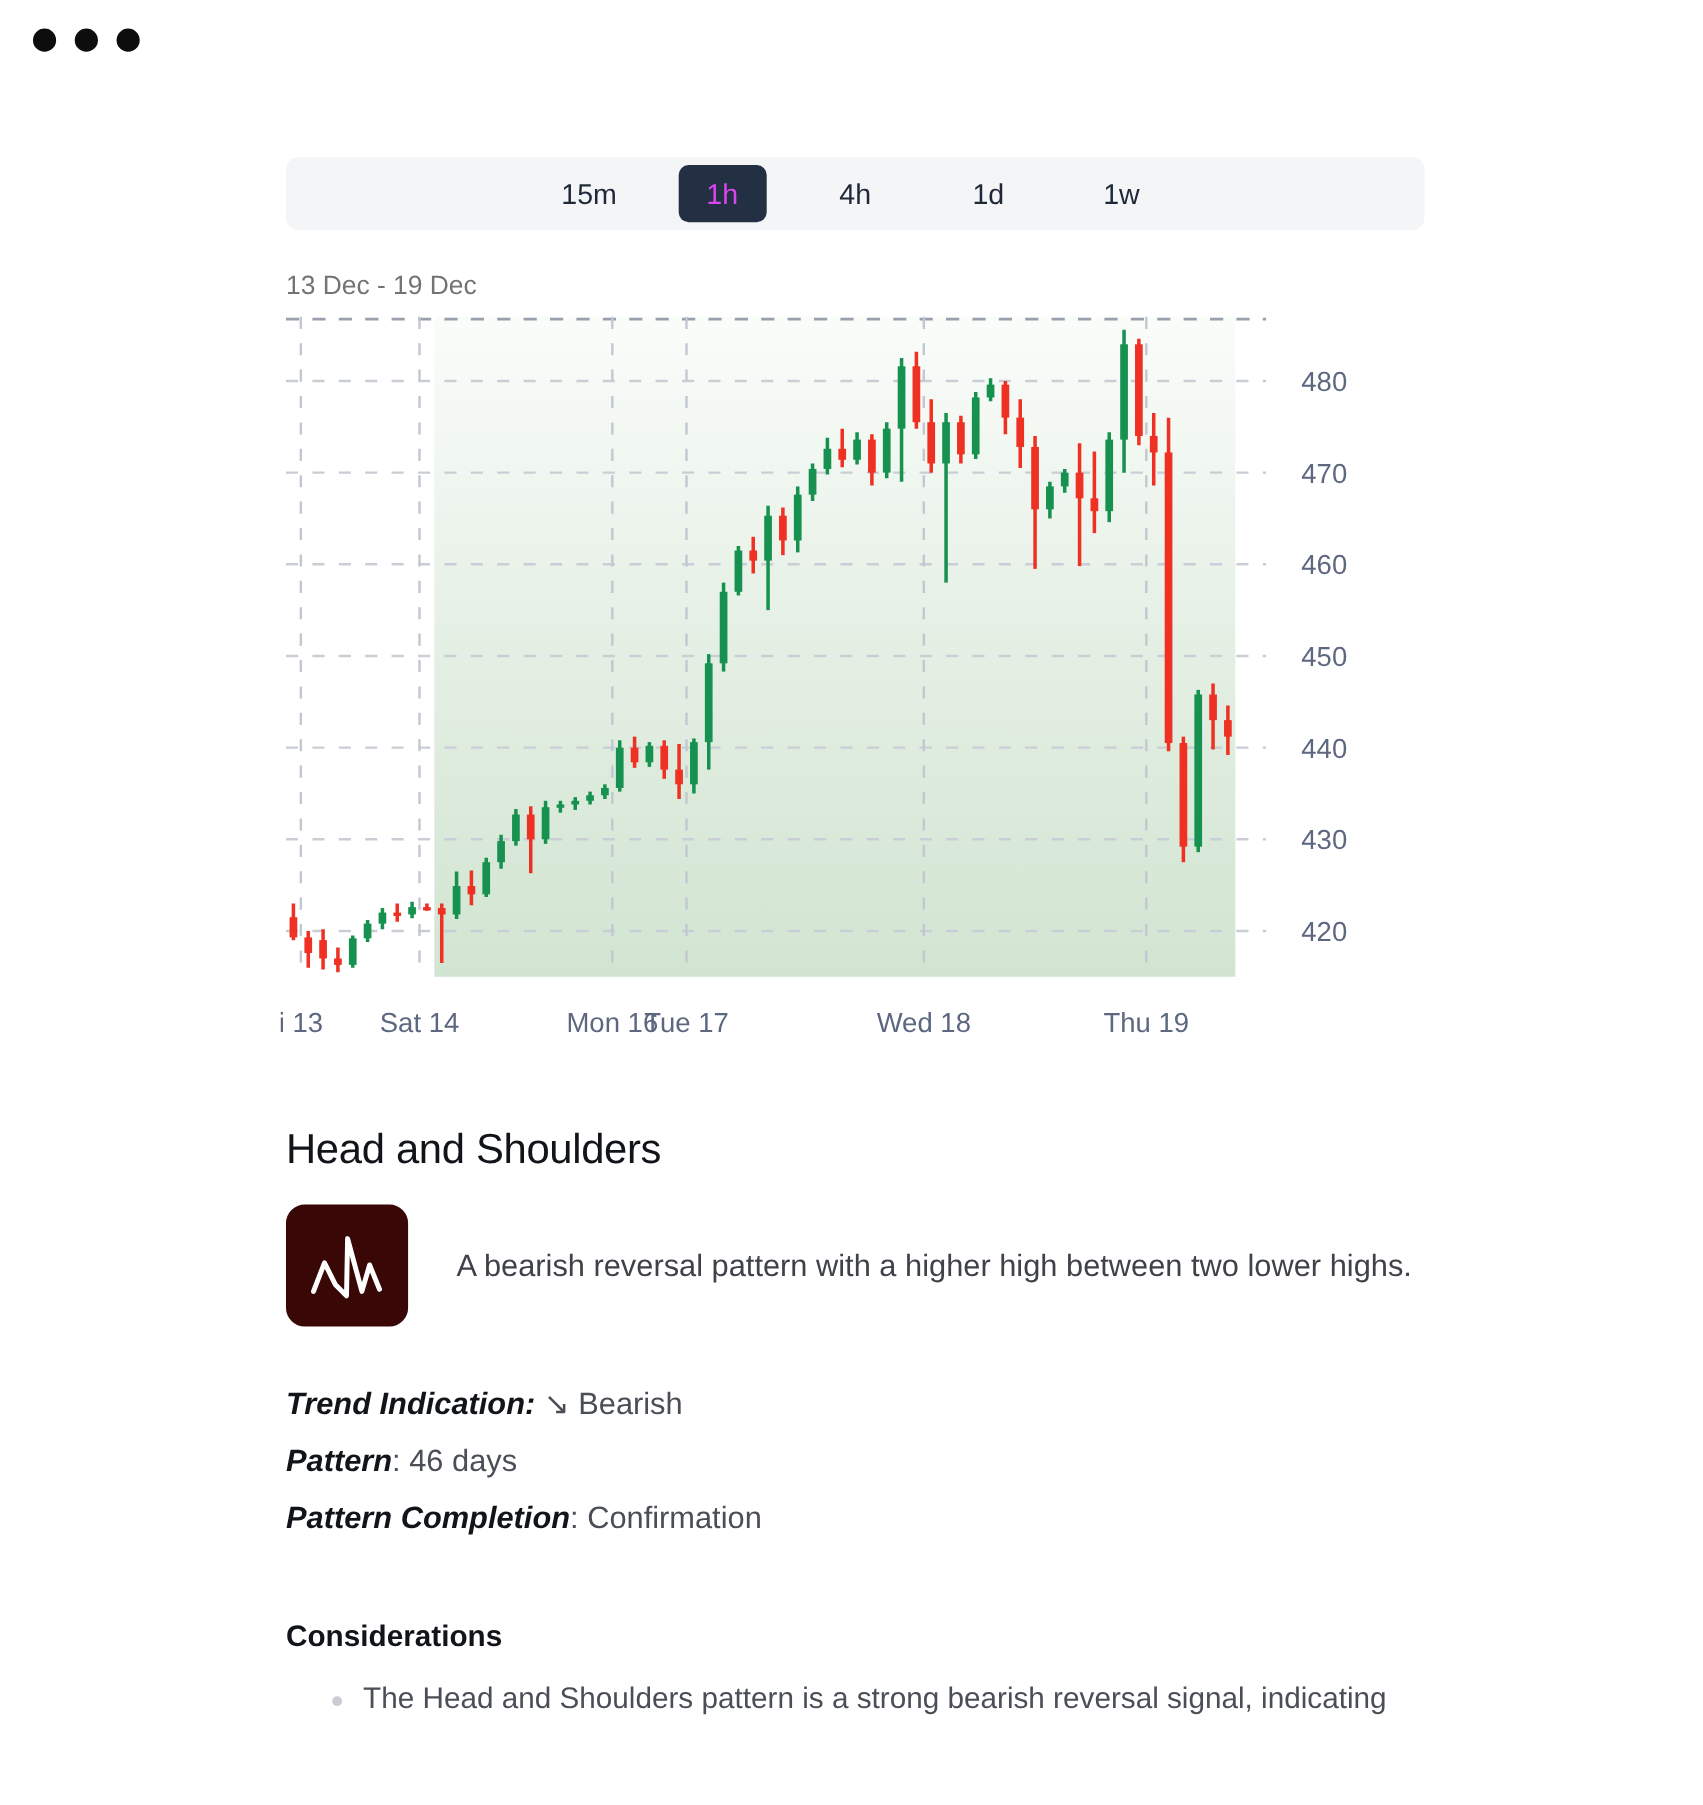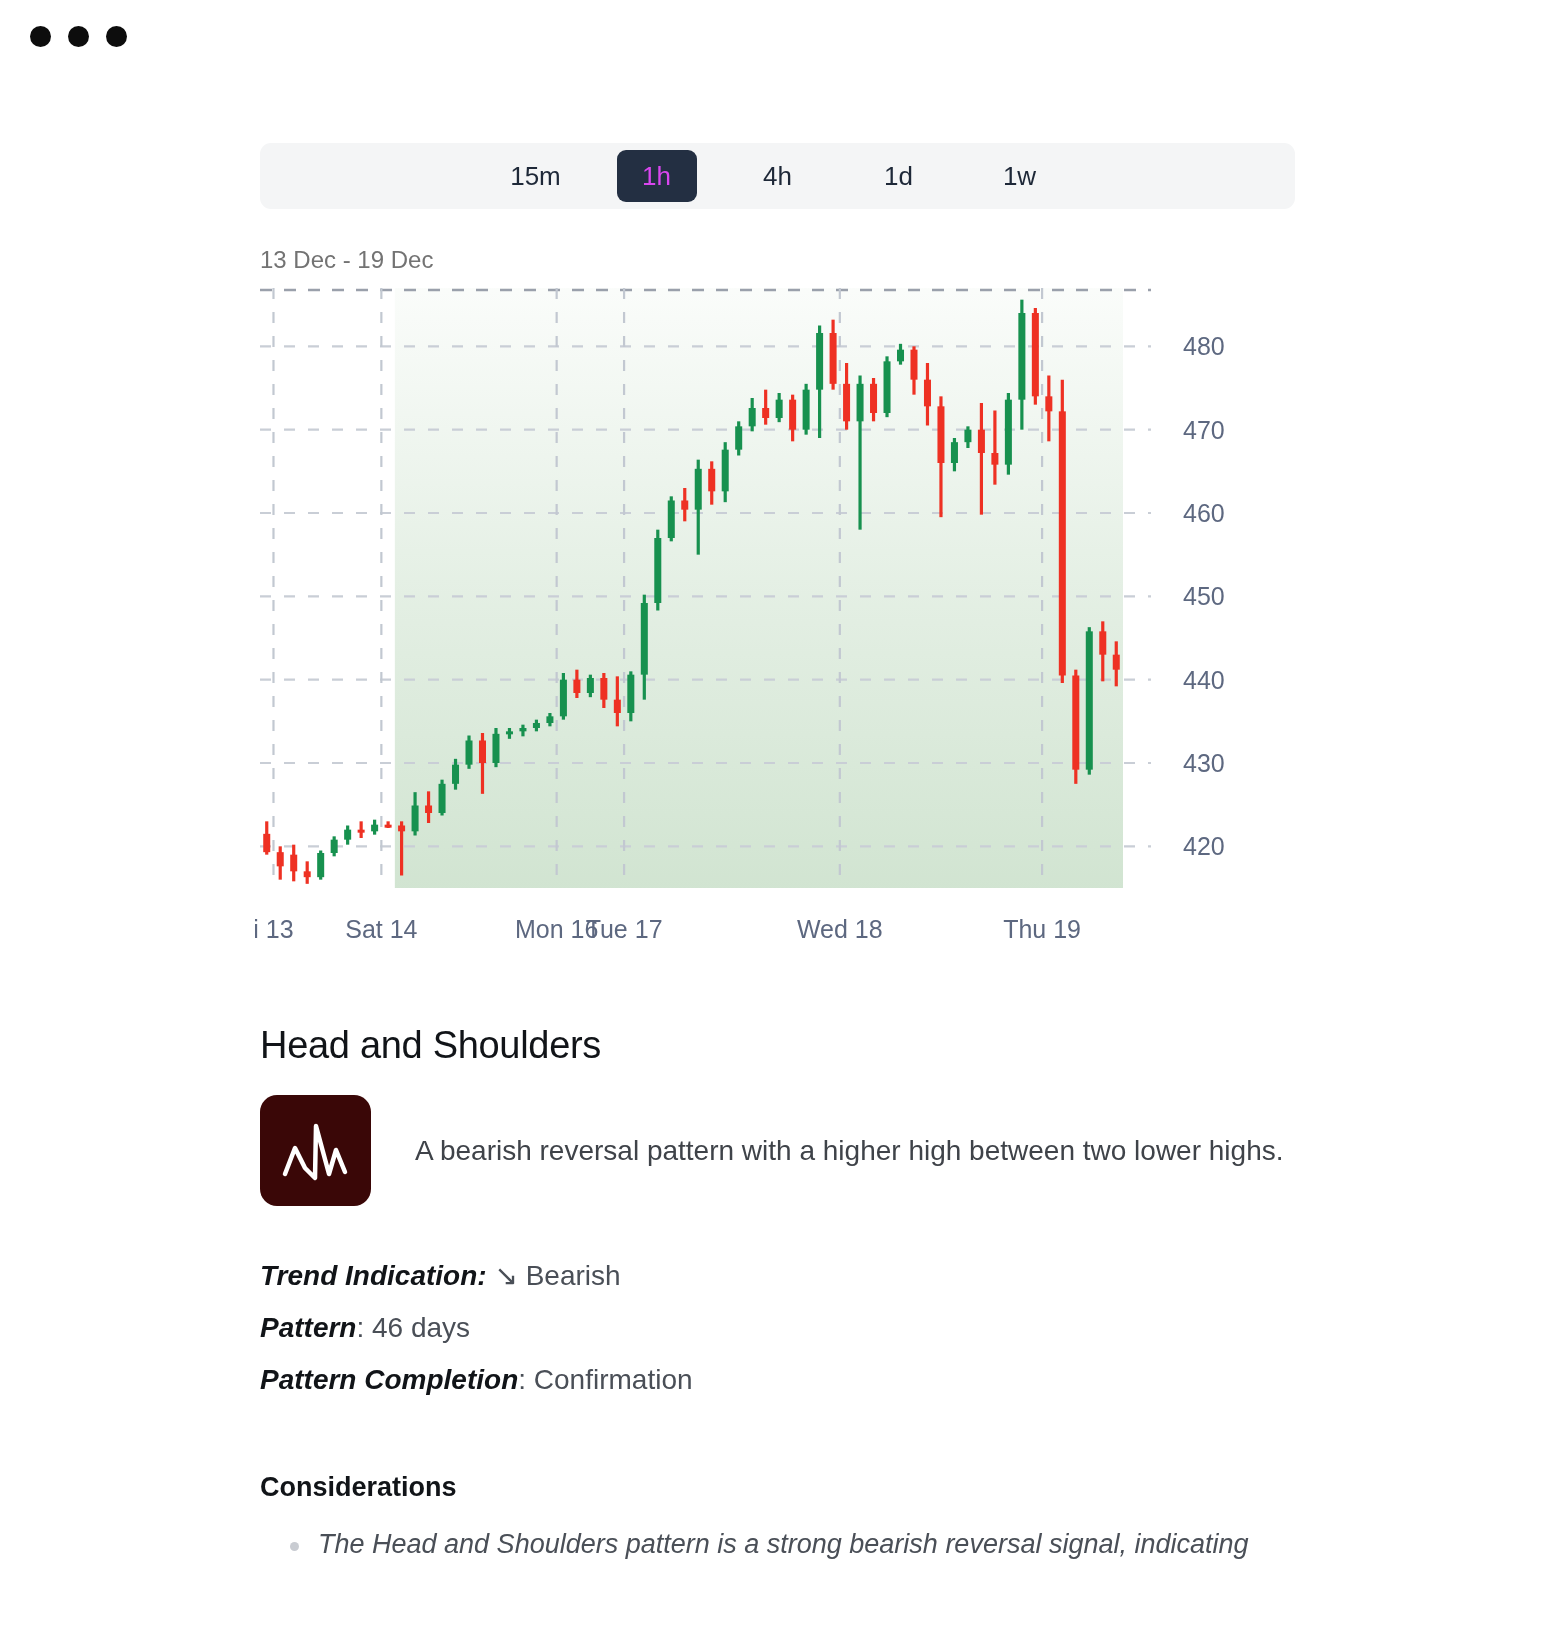--- a/index.html
+++ b/index.html
@@ -139,27 +139,26 @@
   .considerations-title {
     position: absolute;
     left: 260px;
     top: 1472px;
     font-size: 27px;
     font-weight: bold;
     color: #111418;
   }
   .considerations-list {
     position: absolute;
-    left: 260px;
+    left: 272px;
     top: 1525px;
     width: 1035px;
     margin: 0;
     padding: 0;
     list-style: none;
-    font-style: italic;
   }
   .consideration-item {
     position: relative;
     padding-left: 58px;
     font-size: 27px;
     color: #4a4f57;
     line-height: 1.42;
   }
   .consideration-item::before {
     content: "";

